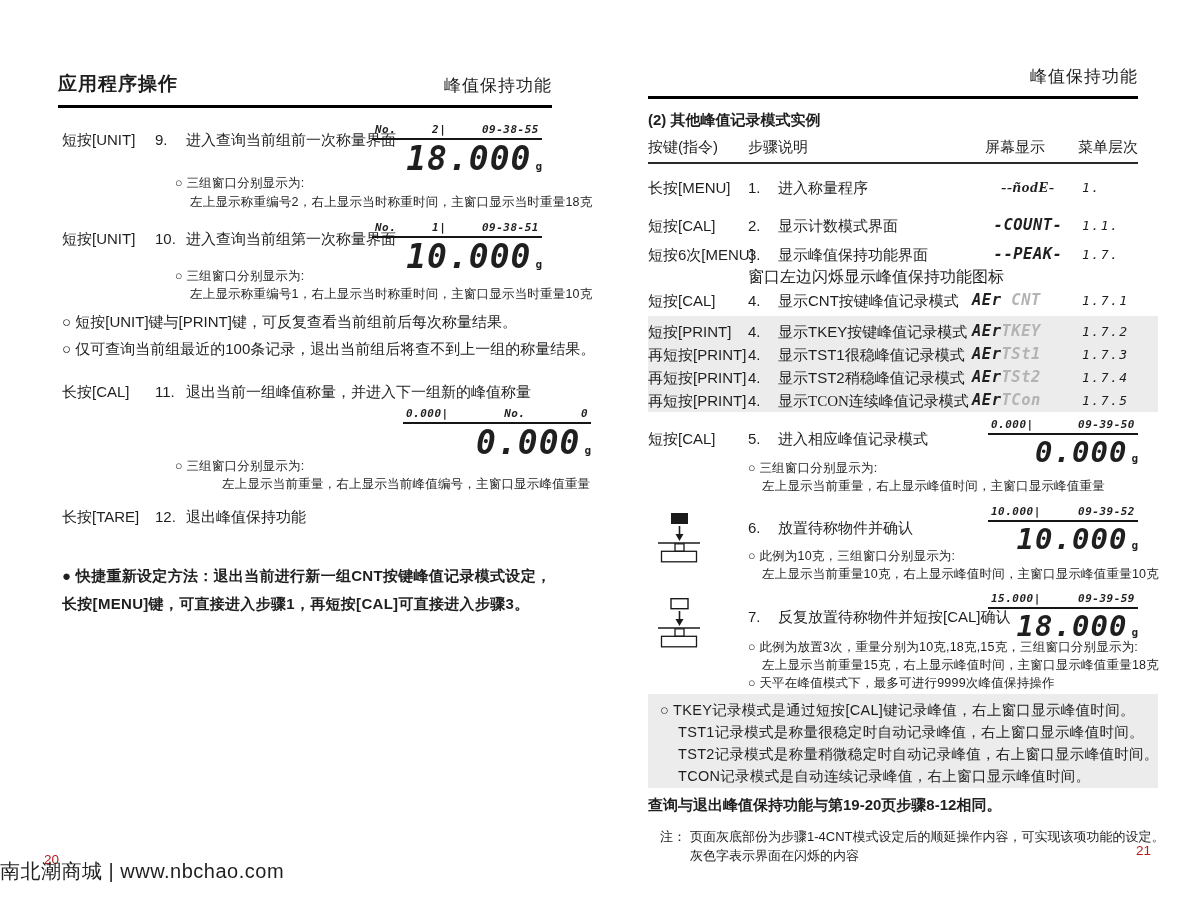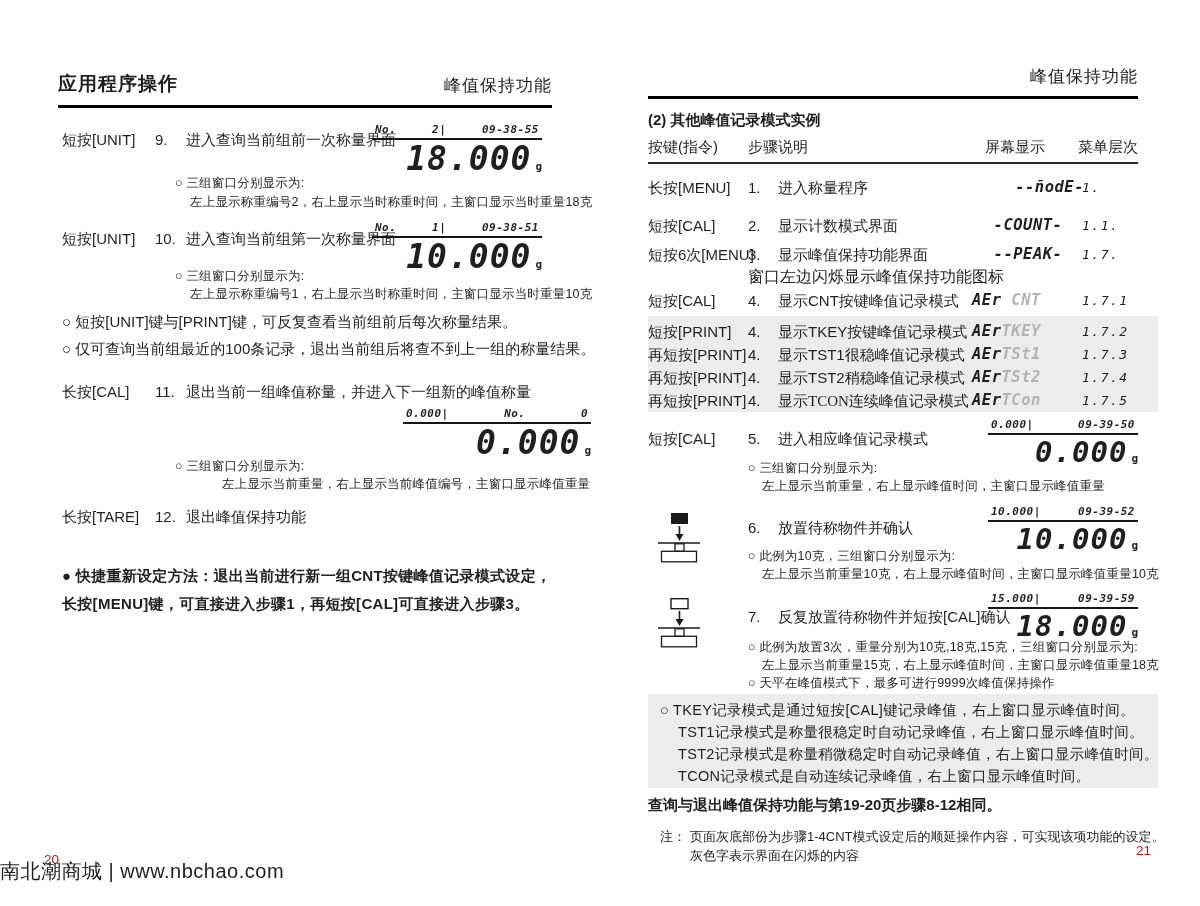--- a/index.html
+++ b/index.html
@@ -122,21 +122,21 @@
 
   <span class="abs t15 nw" style="left:48px;top:138px;">按键(指令)</span>
   <span class="abs t15 nw" style="left:148px;top:138px;">步骤说明</span>
   <span class="abs t15 nw" style="left:385px;top:138px;">屏幕显示</span>
   <span class="abs t15 nw" style="left:478px;top:138px;">菜单层次</span>
   <div class="rule" style="left:48px;top:162px;width:490px;"></div>
 
   <span class="abs t15 nw" style="left:48px;top:179px;">长按[MENU]</span>
   <span class="abs t15 nw" style="left:148px;top:179px;">1.</span>
   <span class="abs t15 nw" style="left:178px;top:179px;">进入称量程序</span>
-  <span class="abs lcd-inline" style="left:372px;top:178px;width:112px;text-align:right;">--ñodE-</span>
+  <span class="abs lcd-inline" style="left:372px;top:178px;width:112px;text-align:center;font-family:Liberation Serif, serif;">--ñodE-</span>
   <span class="abs level" style="left:482px;top:180px;">1.</span>
 
   <span class="abs t15 nw" style="left:48px;top:217px;">短按[CAL]</span>
   <span class="abs t15 nw" style="left:148px;top:217px;">2.</span>
   <span class="abs t15 nw" style="left:178px;top:217px;">显示计数模式界面</span>
   <span class="abs lcd-inline" style="left:372px;top:216px;width:112px;text-align:center;">-COUNT-</span>
   <span class="abs level" style="left:482px;top:218px;">1.1.</span>
 
   <span class="abs t15 nw" style="left:48px;top:246px;">短按6次[MENU]</span>
   <span class="abs t15 nw" style="left:148px;top:246px;">3.</span>

